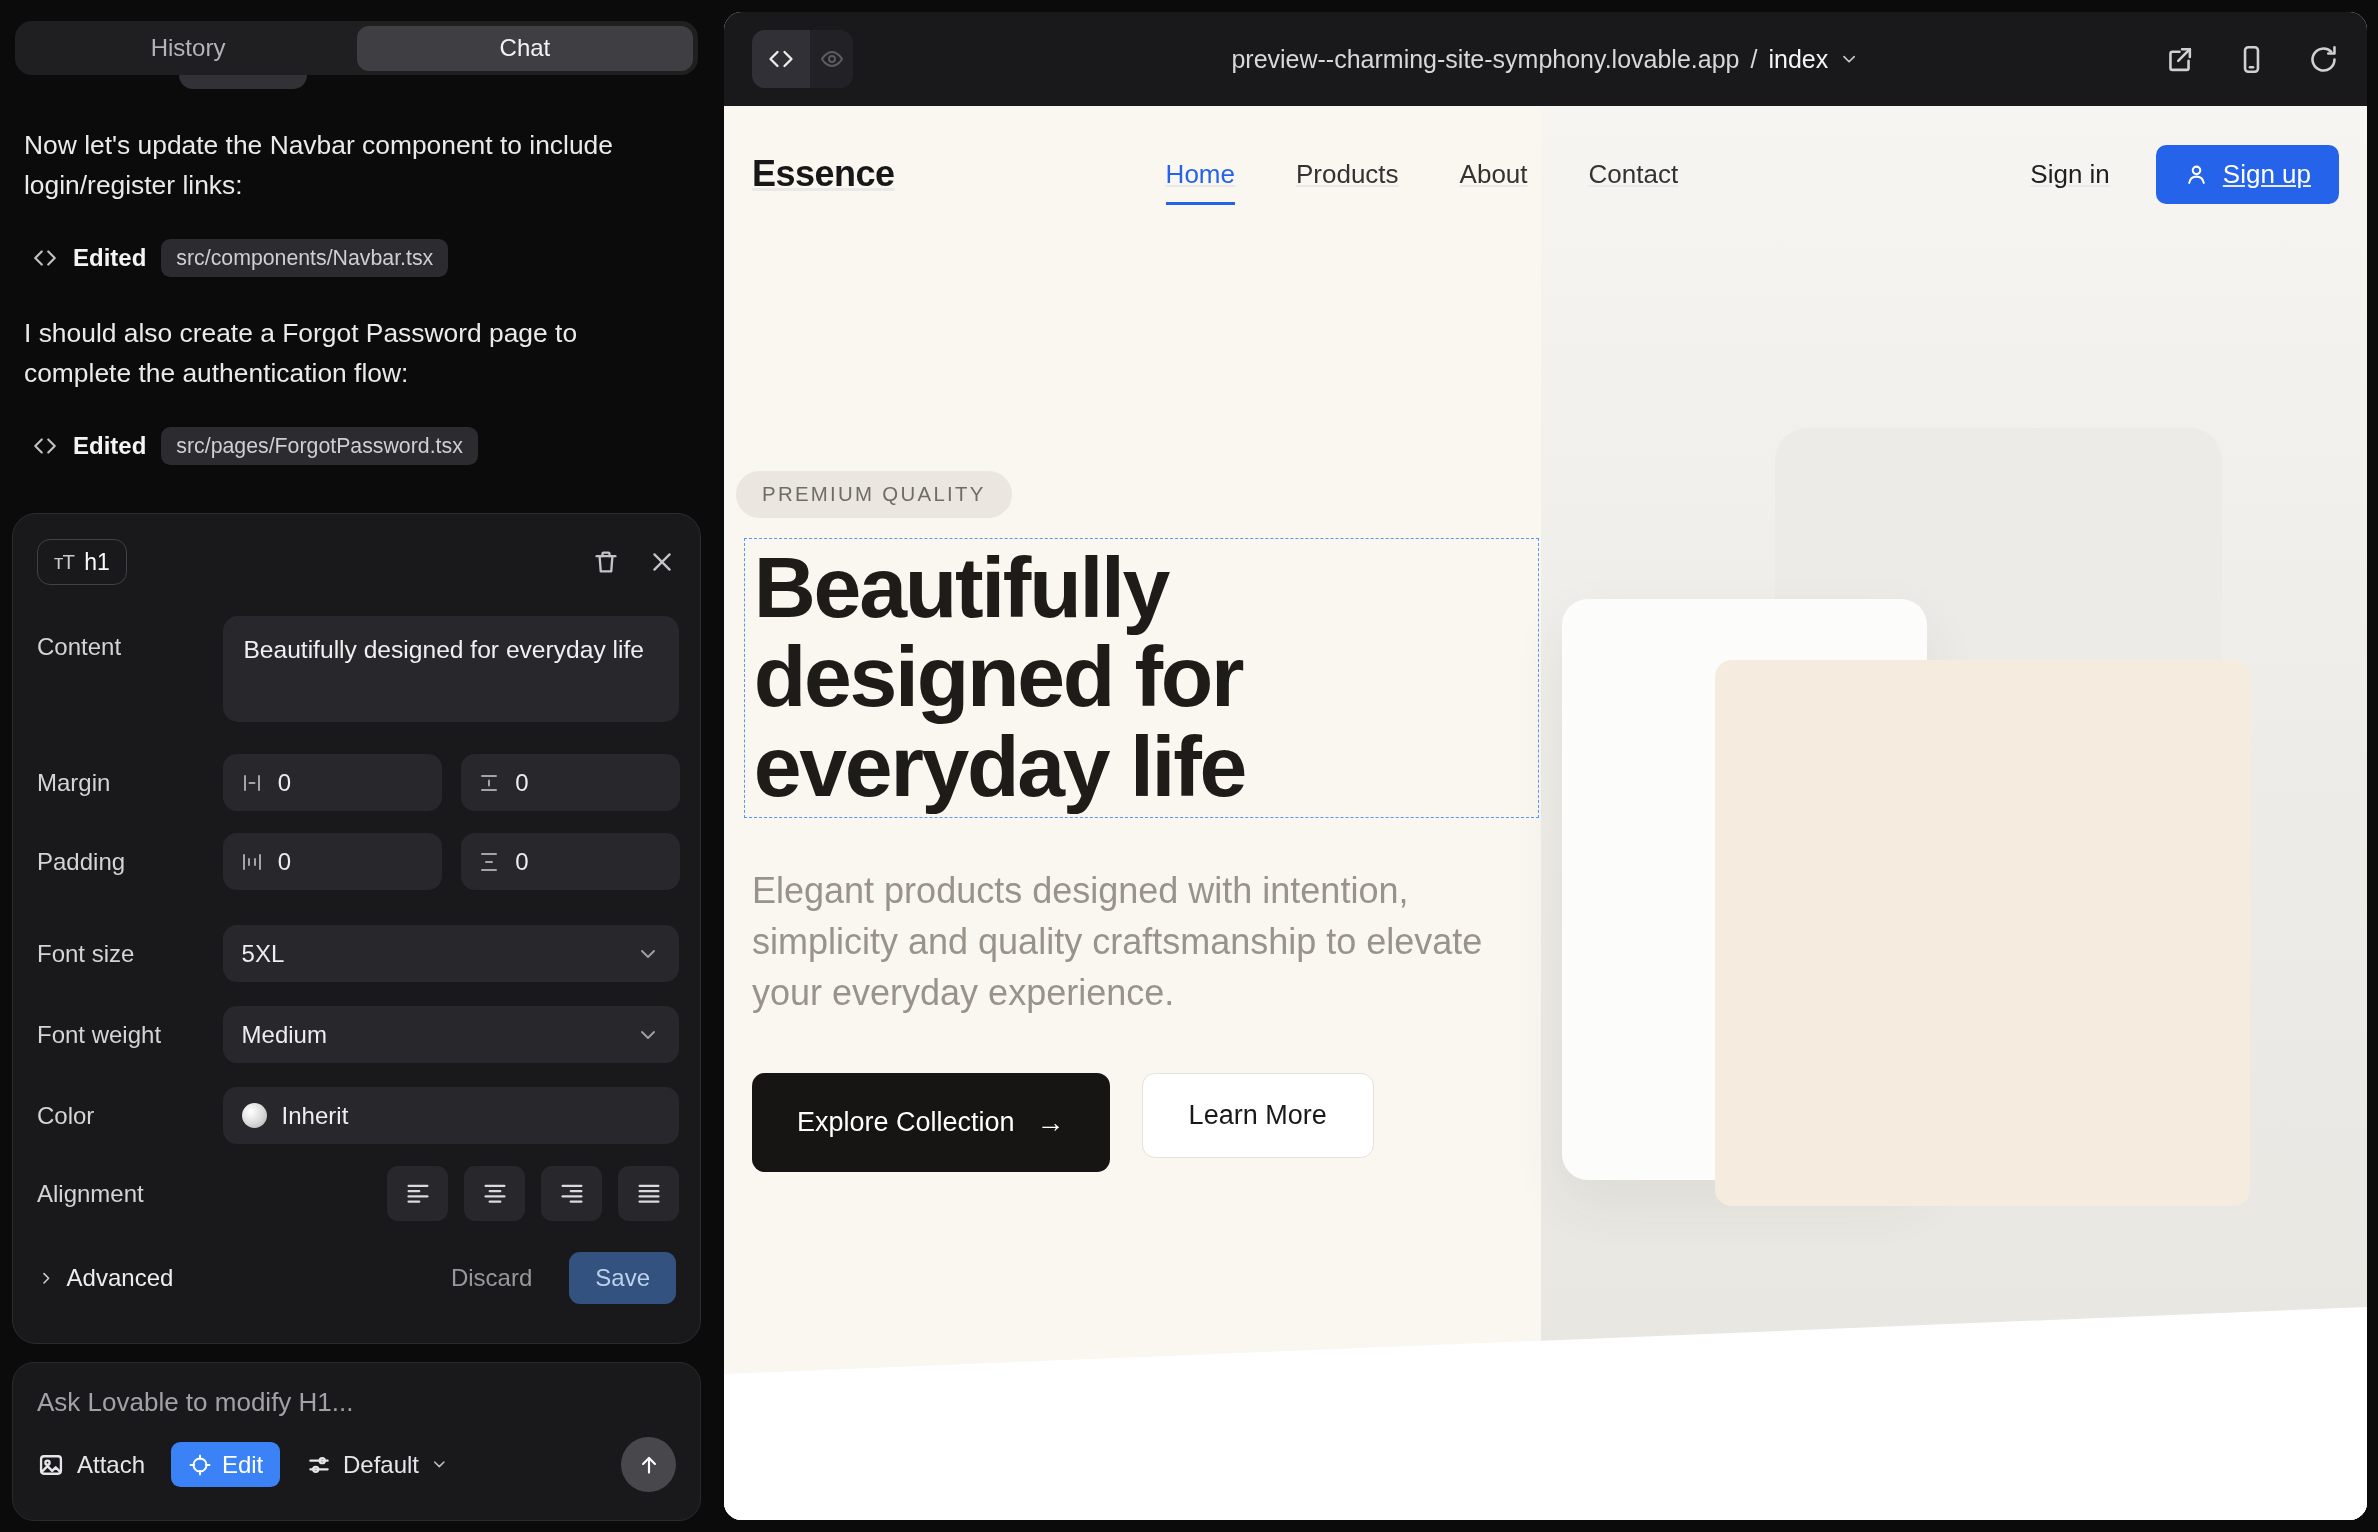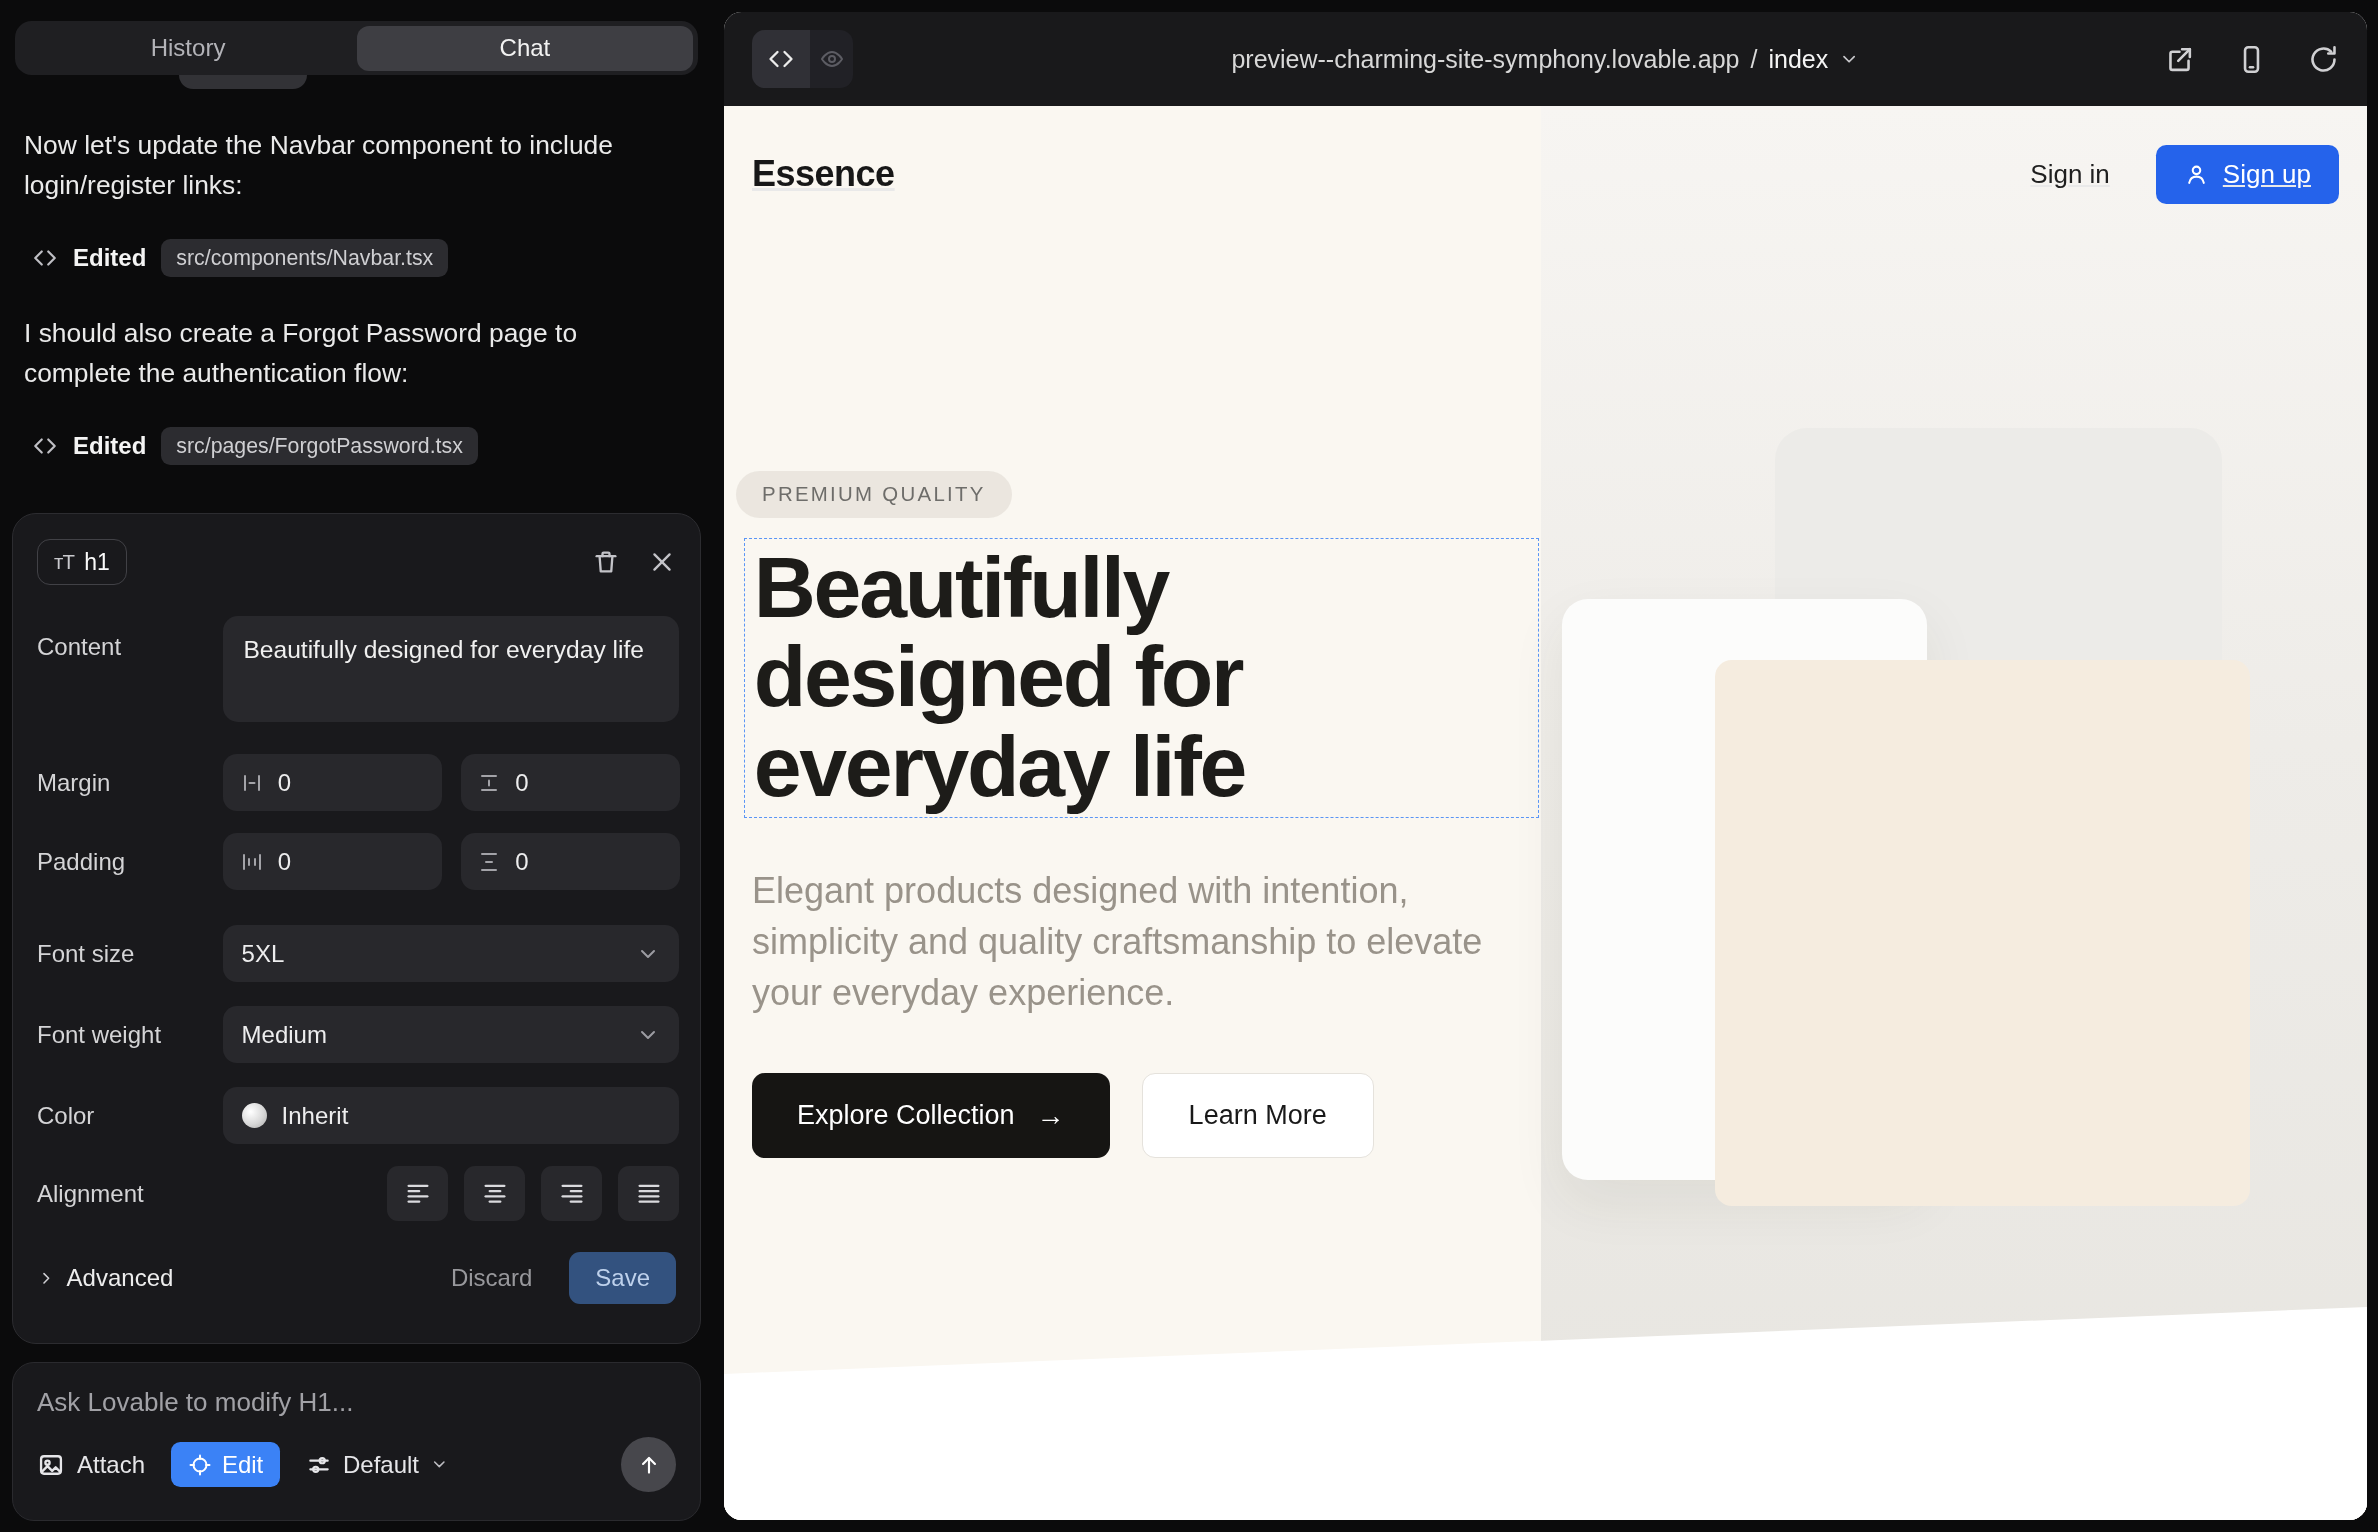--- a/index.html
+++ b/index.html
@@ -164,21 +164,21 @@
   .badge { position:absolute; z-index:3; left:12px; top:365px;
     background:rgba(231,227,220,0.85); border-radius:927px; padding:12px 26px;
     font-size:20.4px; letter-spacing:2.3px; color:#6e6d6a; font-weight:500; }
   .selection-box { position:absolute; z-index:3; left:19.5px; top:432px; width:795px;
     height:280px; border:1.9px dashed #5a95f5; }
   .hero-h1 { margin:3.7px 0 0 9.3px; font-size:86px; font-weight:700; line-height:1.04;
     letter-spacing:-2.3px; color:#1d1c19; }
   .hero-sub { position:absolute; z-index:3; left:28px; top:759px; width:742px;
     font-size:36px; line-height:1.42; color:#99938a; }
   .hero-ctas { position:absolute; z-index:3; left:28px; top:967px; display:flex; gap:32px; }
-  .cta-primary { height:85px; padding:0 45px; background:#161513; border-radius:13px;
+  .cta-primary { height:99px; padding:0 45px; background:#161513; border-radius:13px;
     display:flex; align-items:center; gap:22px; color:#ffffff; font-size:27px; cursor:pointer; }
   .cta-primary .arrow { font-size:28px; }
   .cta-secondary { height:85px; padding:0 46px; background:#ffffff;
     border:1.9px solid #e5e2dc; border-radius:13px; display:flex; align-items:center;
     color:#191919; font-size:27px; cursor:pointer; }
 </style>
 </head>
 <body>
 
 <div class="sidebar">
@@ -499,20 +499,26 @@
 
   <div class="site">
     <div class="right-col"></div>
     <div class="shape-gray"></div>
     <div class="shape-white"></div>
     <div class="shape-beige"></div>
     <div class="bottom-band"></div>
 
     <div class="site-nav">
       <div class="brand">Essence</div>
+      <div class="nav-links">
+        <span class="nav-link active">Home</span>
+        <span class="nav-link">Products</span>
+        <span class="nav-link">About</span>
+        <span class="nav-link">Contact</span>
+      </div>
       <span class="sign-in">Sign in</span>
       <div class="signup-btn">
         <span>
           <svg width="25" height="25" viewBox="0 0 24 24" class="stk">
               <circle cx="12" cy="8" r="3.6"></circle>
               <path d="M5 20c.8-4 3.6-6 7-6s6.2 2 7 6"></path>
             </svg>
         </span>
         <span>Sign up</span>
       </div>

